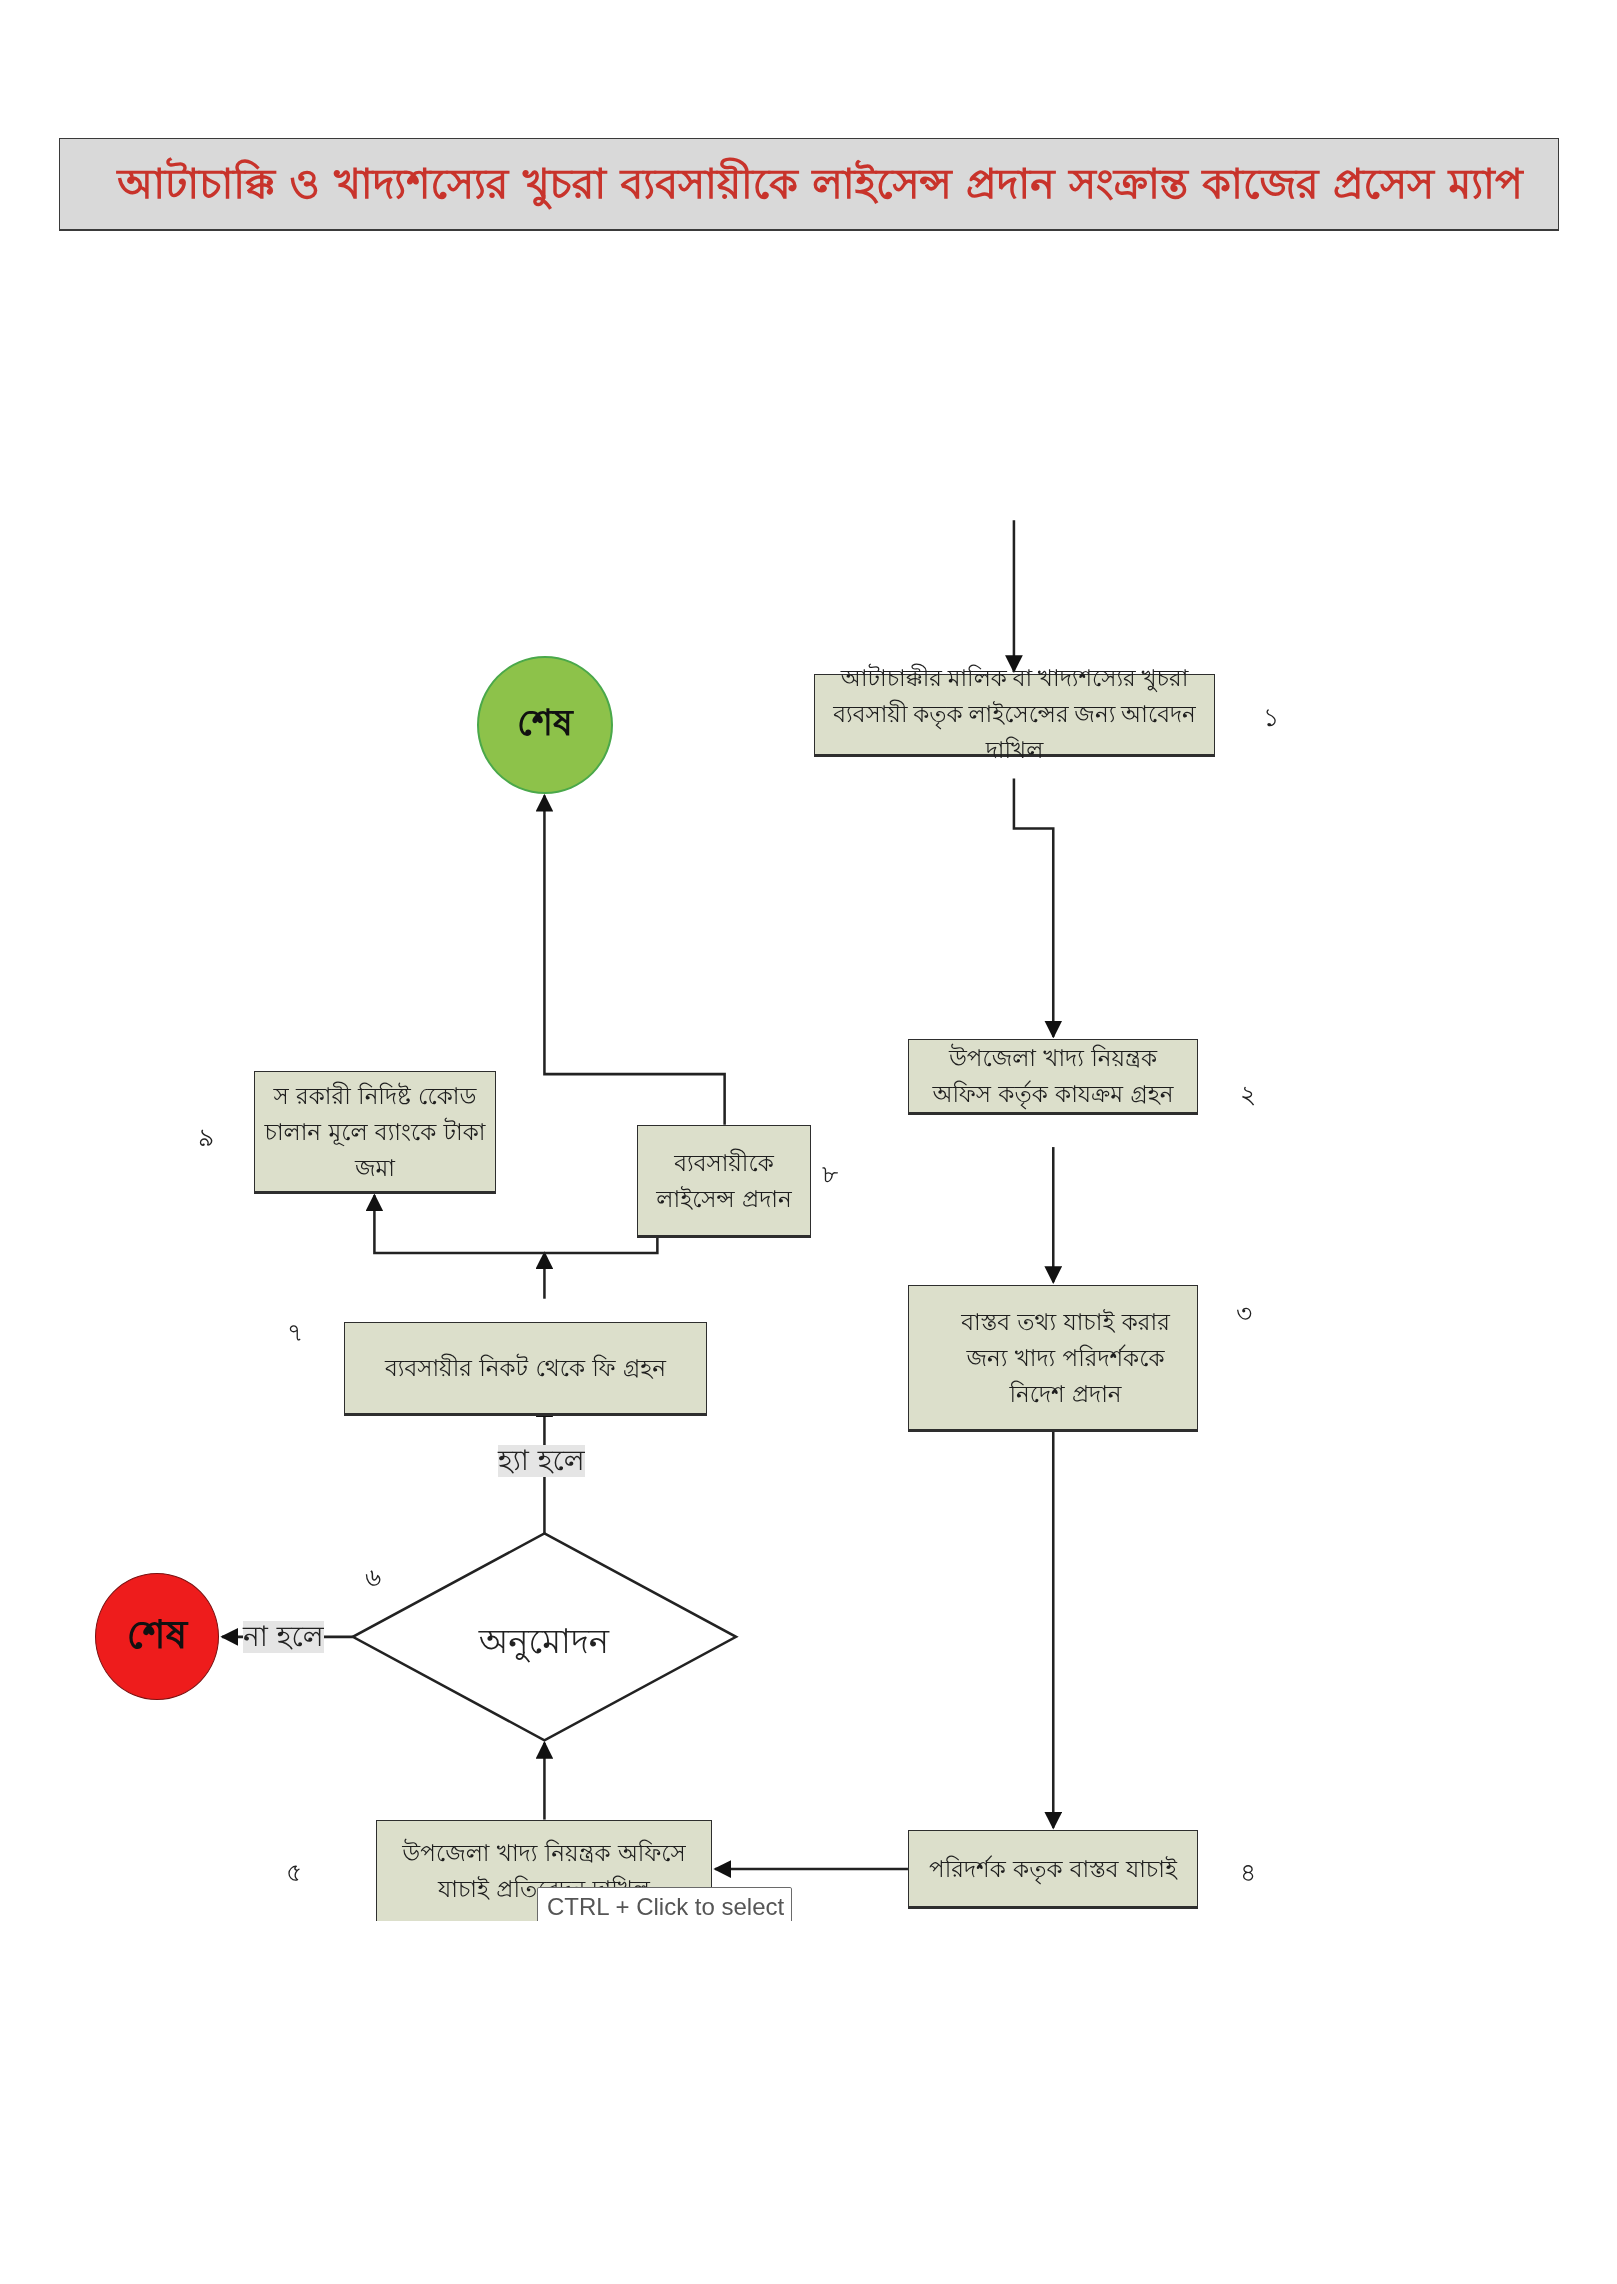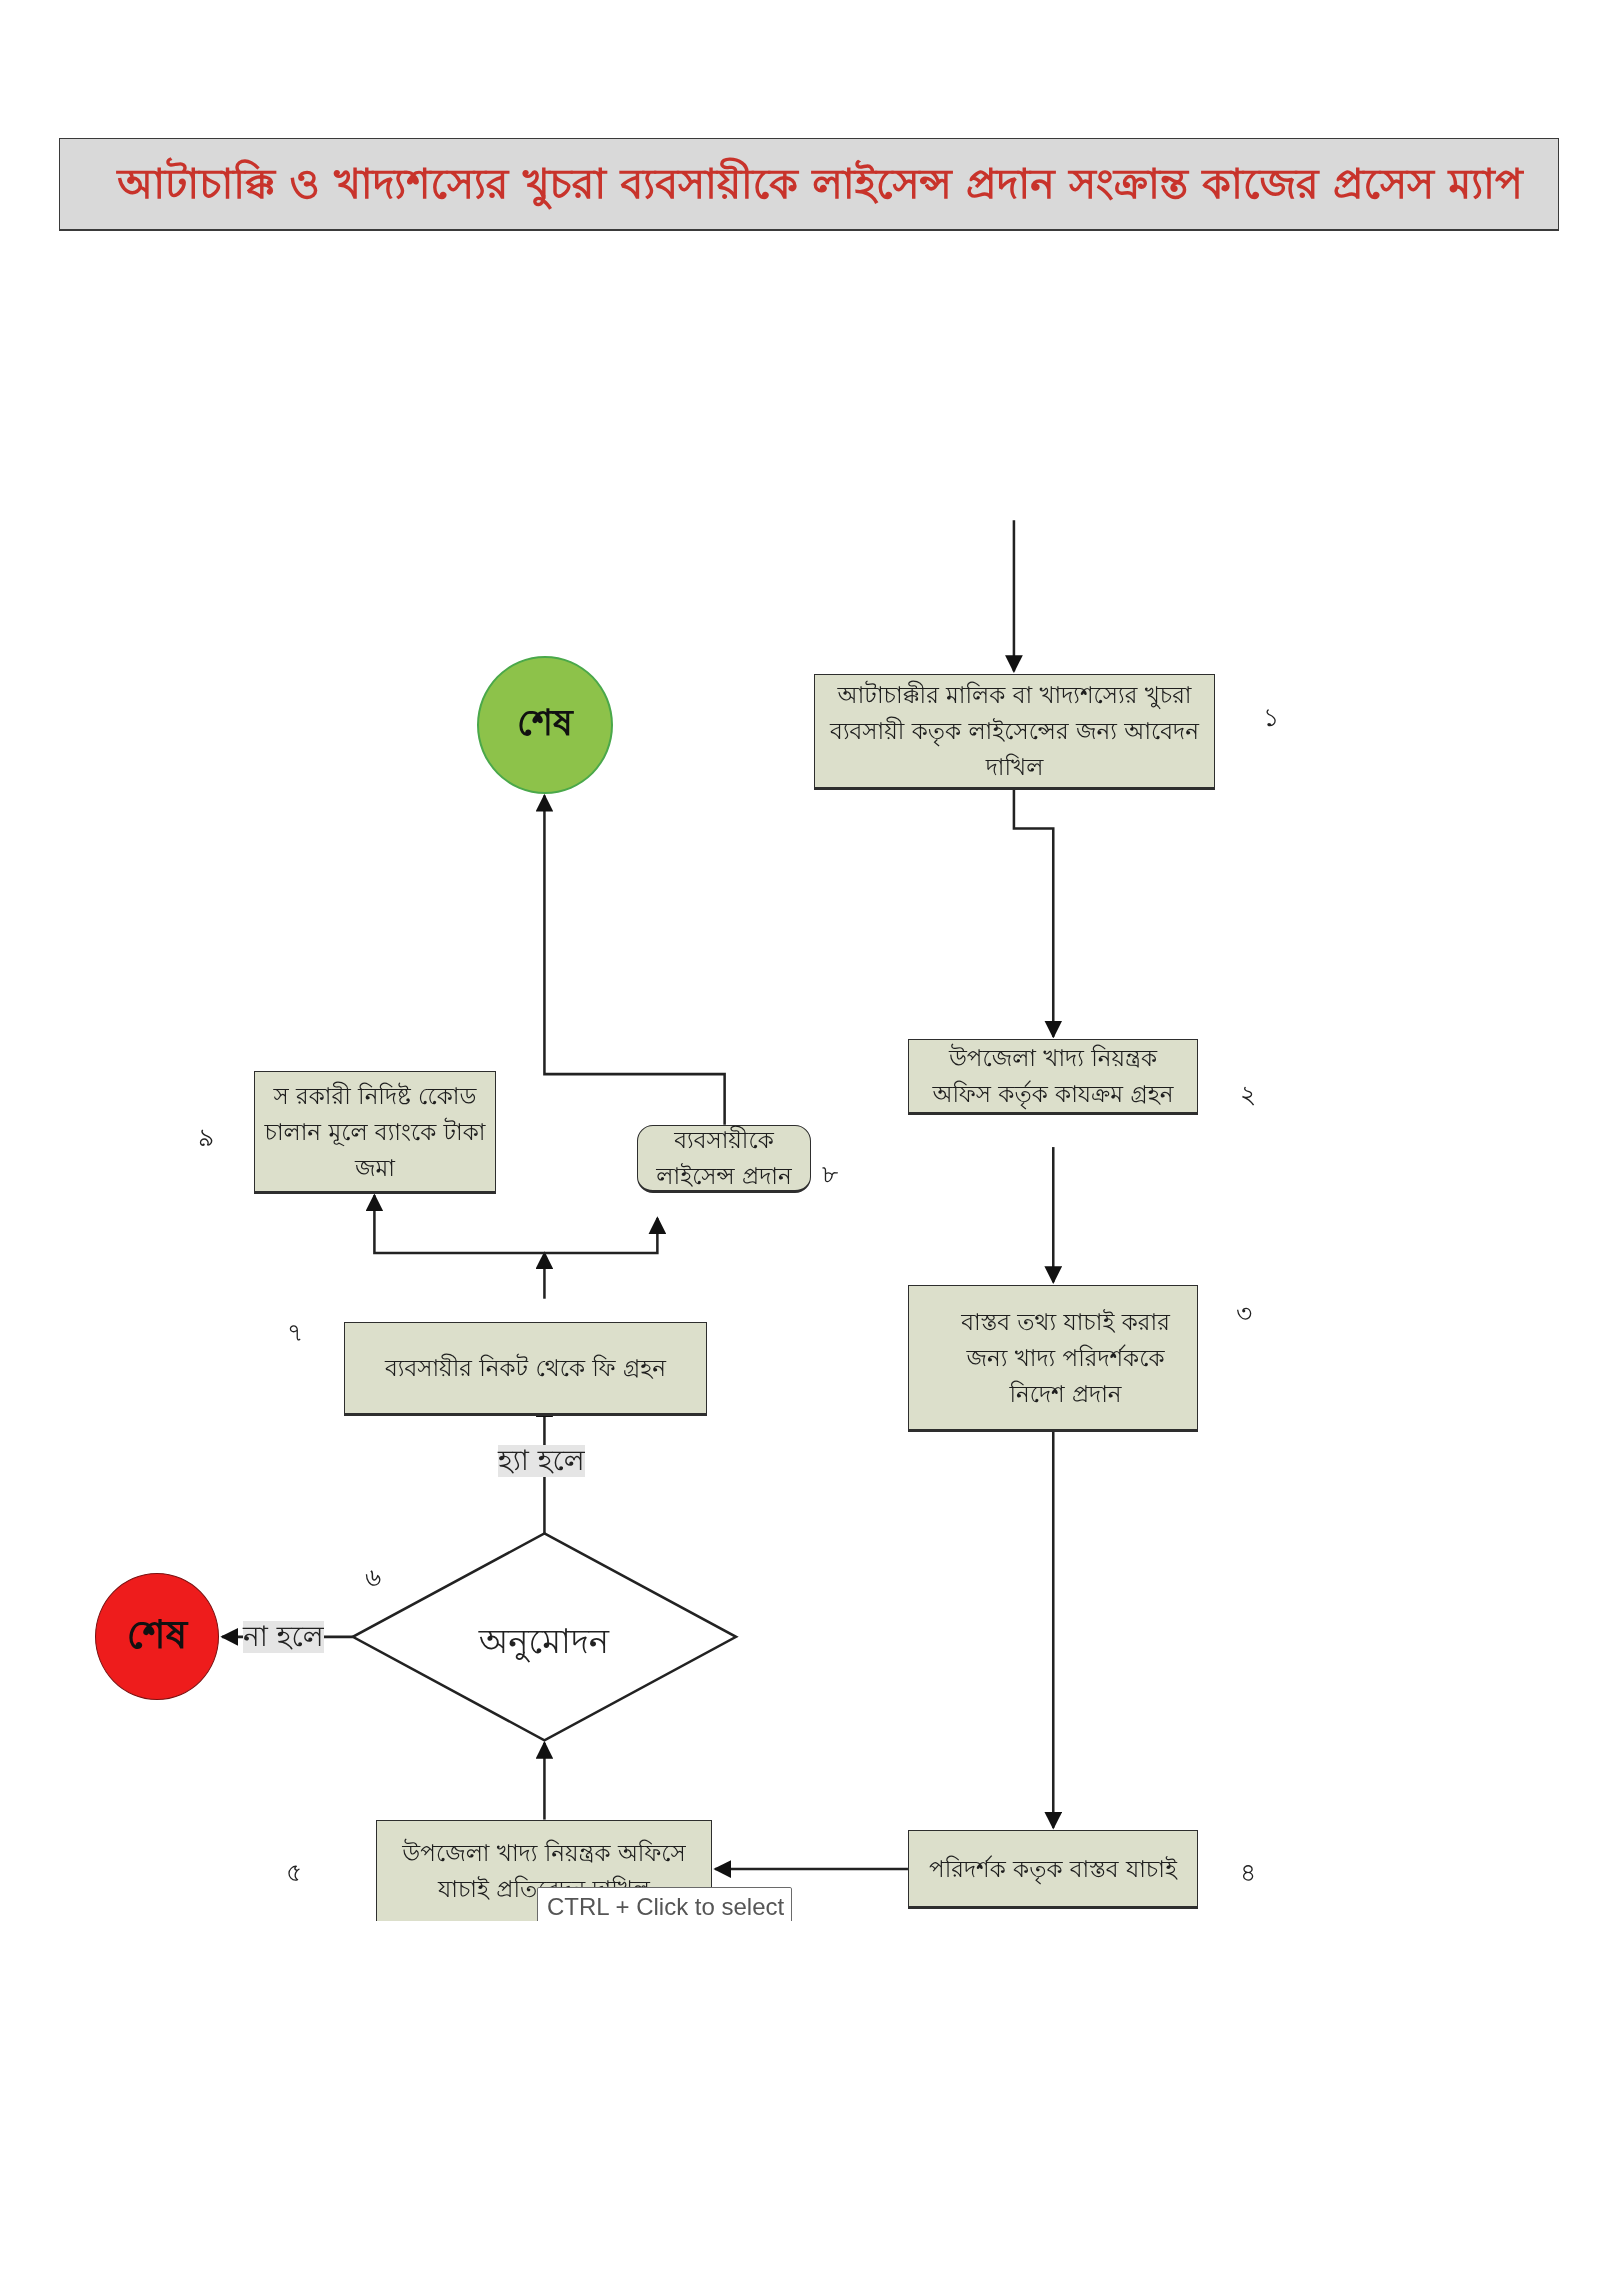--- a/index.html
+++ b/index.html
@@ -71,21 +71,21 @@
 
 
     <div class="circle" style="left:477px;top:656px;width:136px;height:138px;background:#8dc24a;border:2.5px solid #4aa84a;font-size:36px;">
       <span>শেষ</span>
     </div>
 
     <div class="circle" style="left:95px;top:1573px;width:124px;height:127px;background:#ee1c1c;border:1.9px solid #7a1010;font-size:39px;">
       <span>শেষ</span>
     </div>
 
-    <div class="node-box" style="left:814px;top:674px;width:401px;height:116px;">
+    <div class="node-box" style="left:814px;top:674px;width:401px;height:83px;font-family:Liberation Serif, serif;">
       <span>আটাচাক্কীর মালিক বা খাদ্যশস্যের খুচরা ব্যবসায়ী কতৃক লাইসেন্সের জন্য আবেদন দাখিল</span>
     </div>
     <span class="step-num" style="left:1263px;top:698px;">১</span>
 
     <div class="node-box" style="left:908px;top:1039px;width:290px;height:76px;">
       <span>উপজেলা খাদ্য নিয়ন্ত্রক অফিস কর্তৃক কাযক্রম গ্রহন</span>
     </div>
     <span class="step-num" style="left:1240px;top:1075px;">২</span>
 
     <div class="node-box" style="left:908px;top:1285px;width:290px;height:147px;padding-left:34px;">
@@ -112,21 +112,21 @@
     <div class="node-box" style="left:344px;top:1299px;width:363px;height:94px;margin-top:23px;">
       <span>ব্যবসায়ীর নিকট থেকে ফি গ্রহন</span>
     </div>
     <span class="step-num" style="left:287px;top:1313px;">৭</span>
 
     <div class="node-box" style="left:254px;top:1071px;width:242px;height:123px;">
       <span>স রকারী নিদিষ্ট কোেড চালান মূলে ব্যাংকে টাকা জমা</span>
     </div>
     <span class="step-num" style="left:198px;top:1118px;">৯</span>
 
-    <div class="node-box" style="left:637px;top:1125px;width:174px;height:68px;border-radius:16px;">
+    <div class="node-box" style="left:637px;top:1125px;width:174px;height:113px;">
       <span>ব্যবসায়ীকে লাইসেন্স প্রদান</span>
     </div>
     <span class="step-num" style="left:822px;top:1155px;">৮</span>
 
     <div class="tooltip">
       <span>CTRL + Click to select</span>
     </div>
   </div>
 </div>
 

